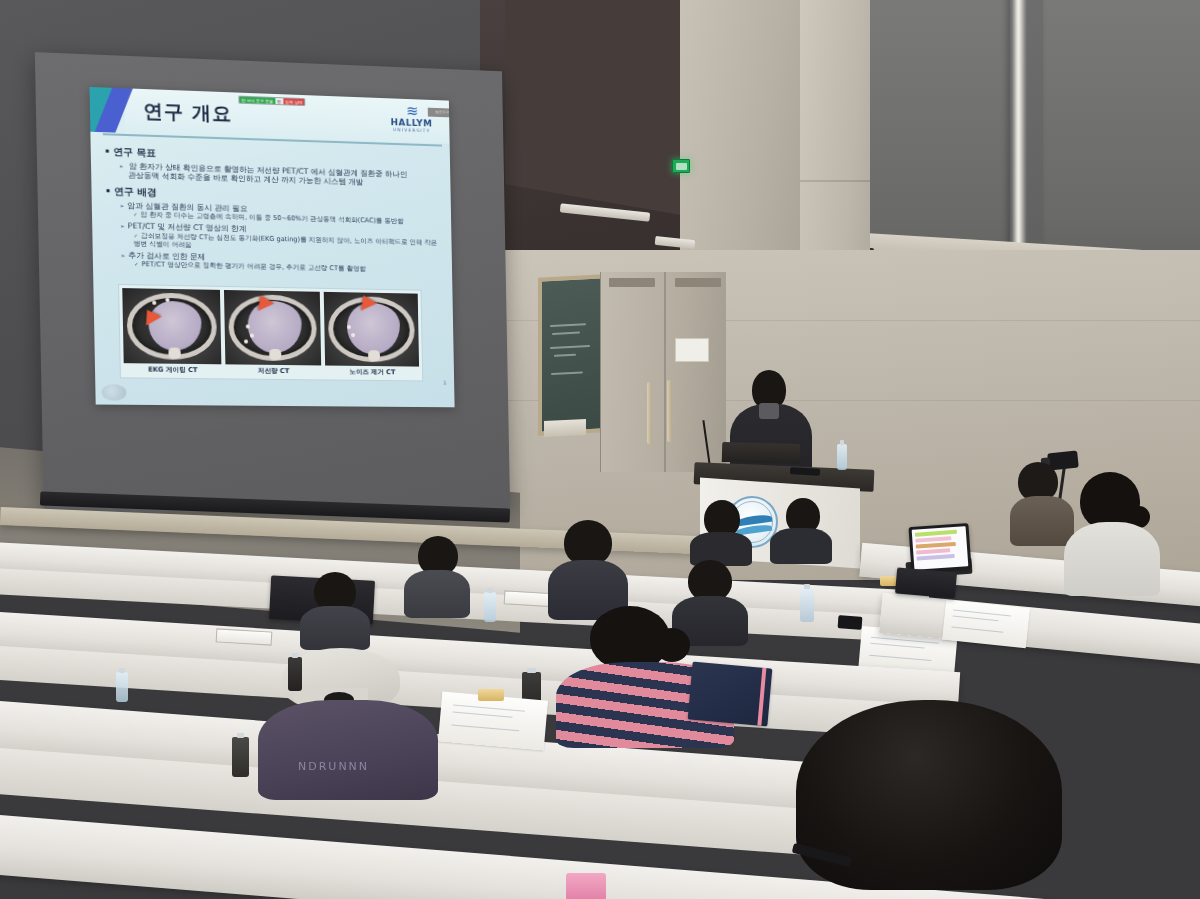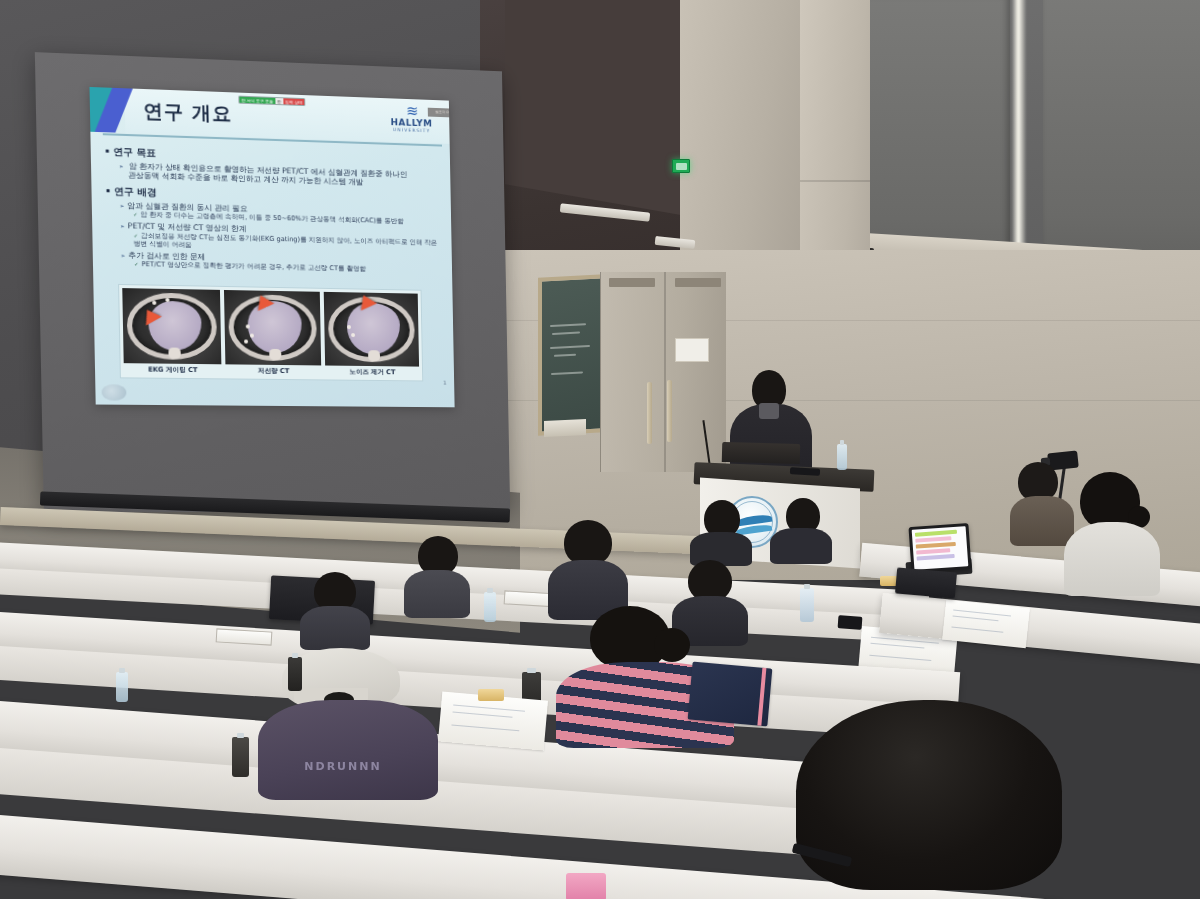--- a/index.html
+++ b/index.html
@@ -639,21 +639,21 @@
   <div class="water-bottle" style="left:116px;top:672px;width:12px;height:30px;"></div>
 
   <div class="desk row-c"></div>
   <div class="desk-front row-c-f"></div>
 
   <div class="person" style="left:258px;top:648px;width:180px;height:150px;">
     <div style="position:absolute;left:24px;top:0;width:118px;height:62px;background:linear-gradient(170deg,#e8e6e0,#c9c6bf);border-radius:52% 52% 40% 40%;"></div>
     <div style="position:absolute;left:36px;top:40px;width:74px;height:22px;background:#d8d5ce;border-radius:0 0 50% 50%;"></div>
     <div style="position:absolute;left:66px;top:44px;width:30px;height:16px;background:#1b1a18;border-radius:50%;"></div>
     <div class="body-shape" style="left:0;top:52px;width:180px;height:100px;background:linear-gradient(170deg,#5b5266,#4a4257 60%,#3d3649);border-radius:40% 40% 10% 10%;"></div>
-    <div style="position:absolute;left:40px;top:112px;width:90px;height:10px;color:#8d85a0;font-size:11px;font-weight:700;letter-spacing:2px;text-align:center;">NDRUNNN</div>
+    <div style="position:absolute;left:40px;top:112px;width:90px;height:10px;color:#8d85a0;font-size:11px;font-weight:400;letter-spacing:2px;">NDRUNNN</div>
   </div>
 
   <div class="person" style="left:556px;top:606px;width:178px;height:140px;">
     <div class="head" style="left:34px;top:0;width:80px;height:64px;background:#15120f;"></div>
     <div style="position:absolute;left:98px;top:22px;width:36px;height:34px;background:#15120f;border-radius:50%;"></div>
     <div class="body-shape" style="left:0;top:56px;width:178px;height:86px;background:repeating-linear-gradient(8deg,#2b3450 0 9px,#e08a9c 9px 18px);border-radius:40% 40% 10% 10%;"></div>
   </div>
 
   <div class="water-bottle" style="left:232px;top:737px;width:17px;height:40px;background:linear-gradient(180deg,#4c4a46,#2f2d2a);"></div>
   <div class="water-bottle" style="left:288px;top:657px;width:14px;height:34px;background:linear-gradient(180deg,#3b3a38,#232220);"></div>

